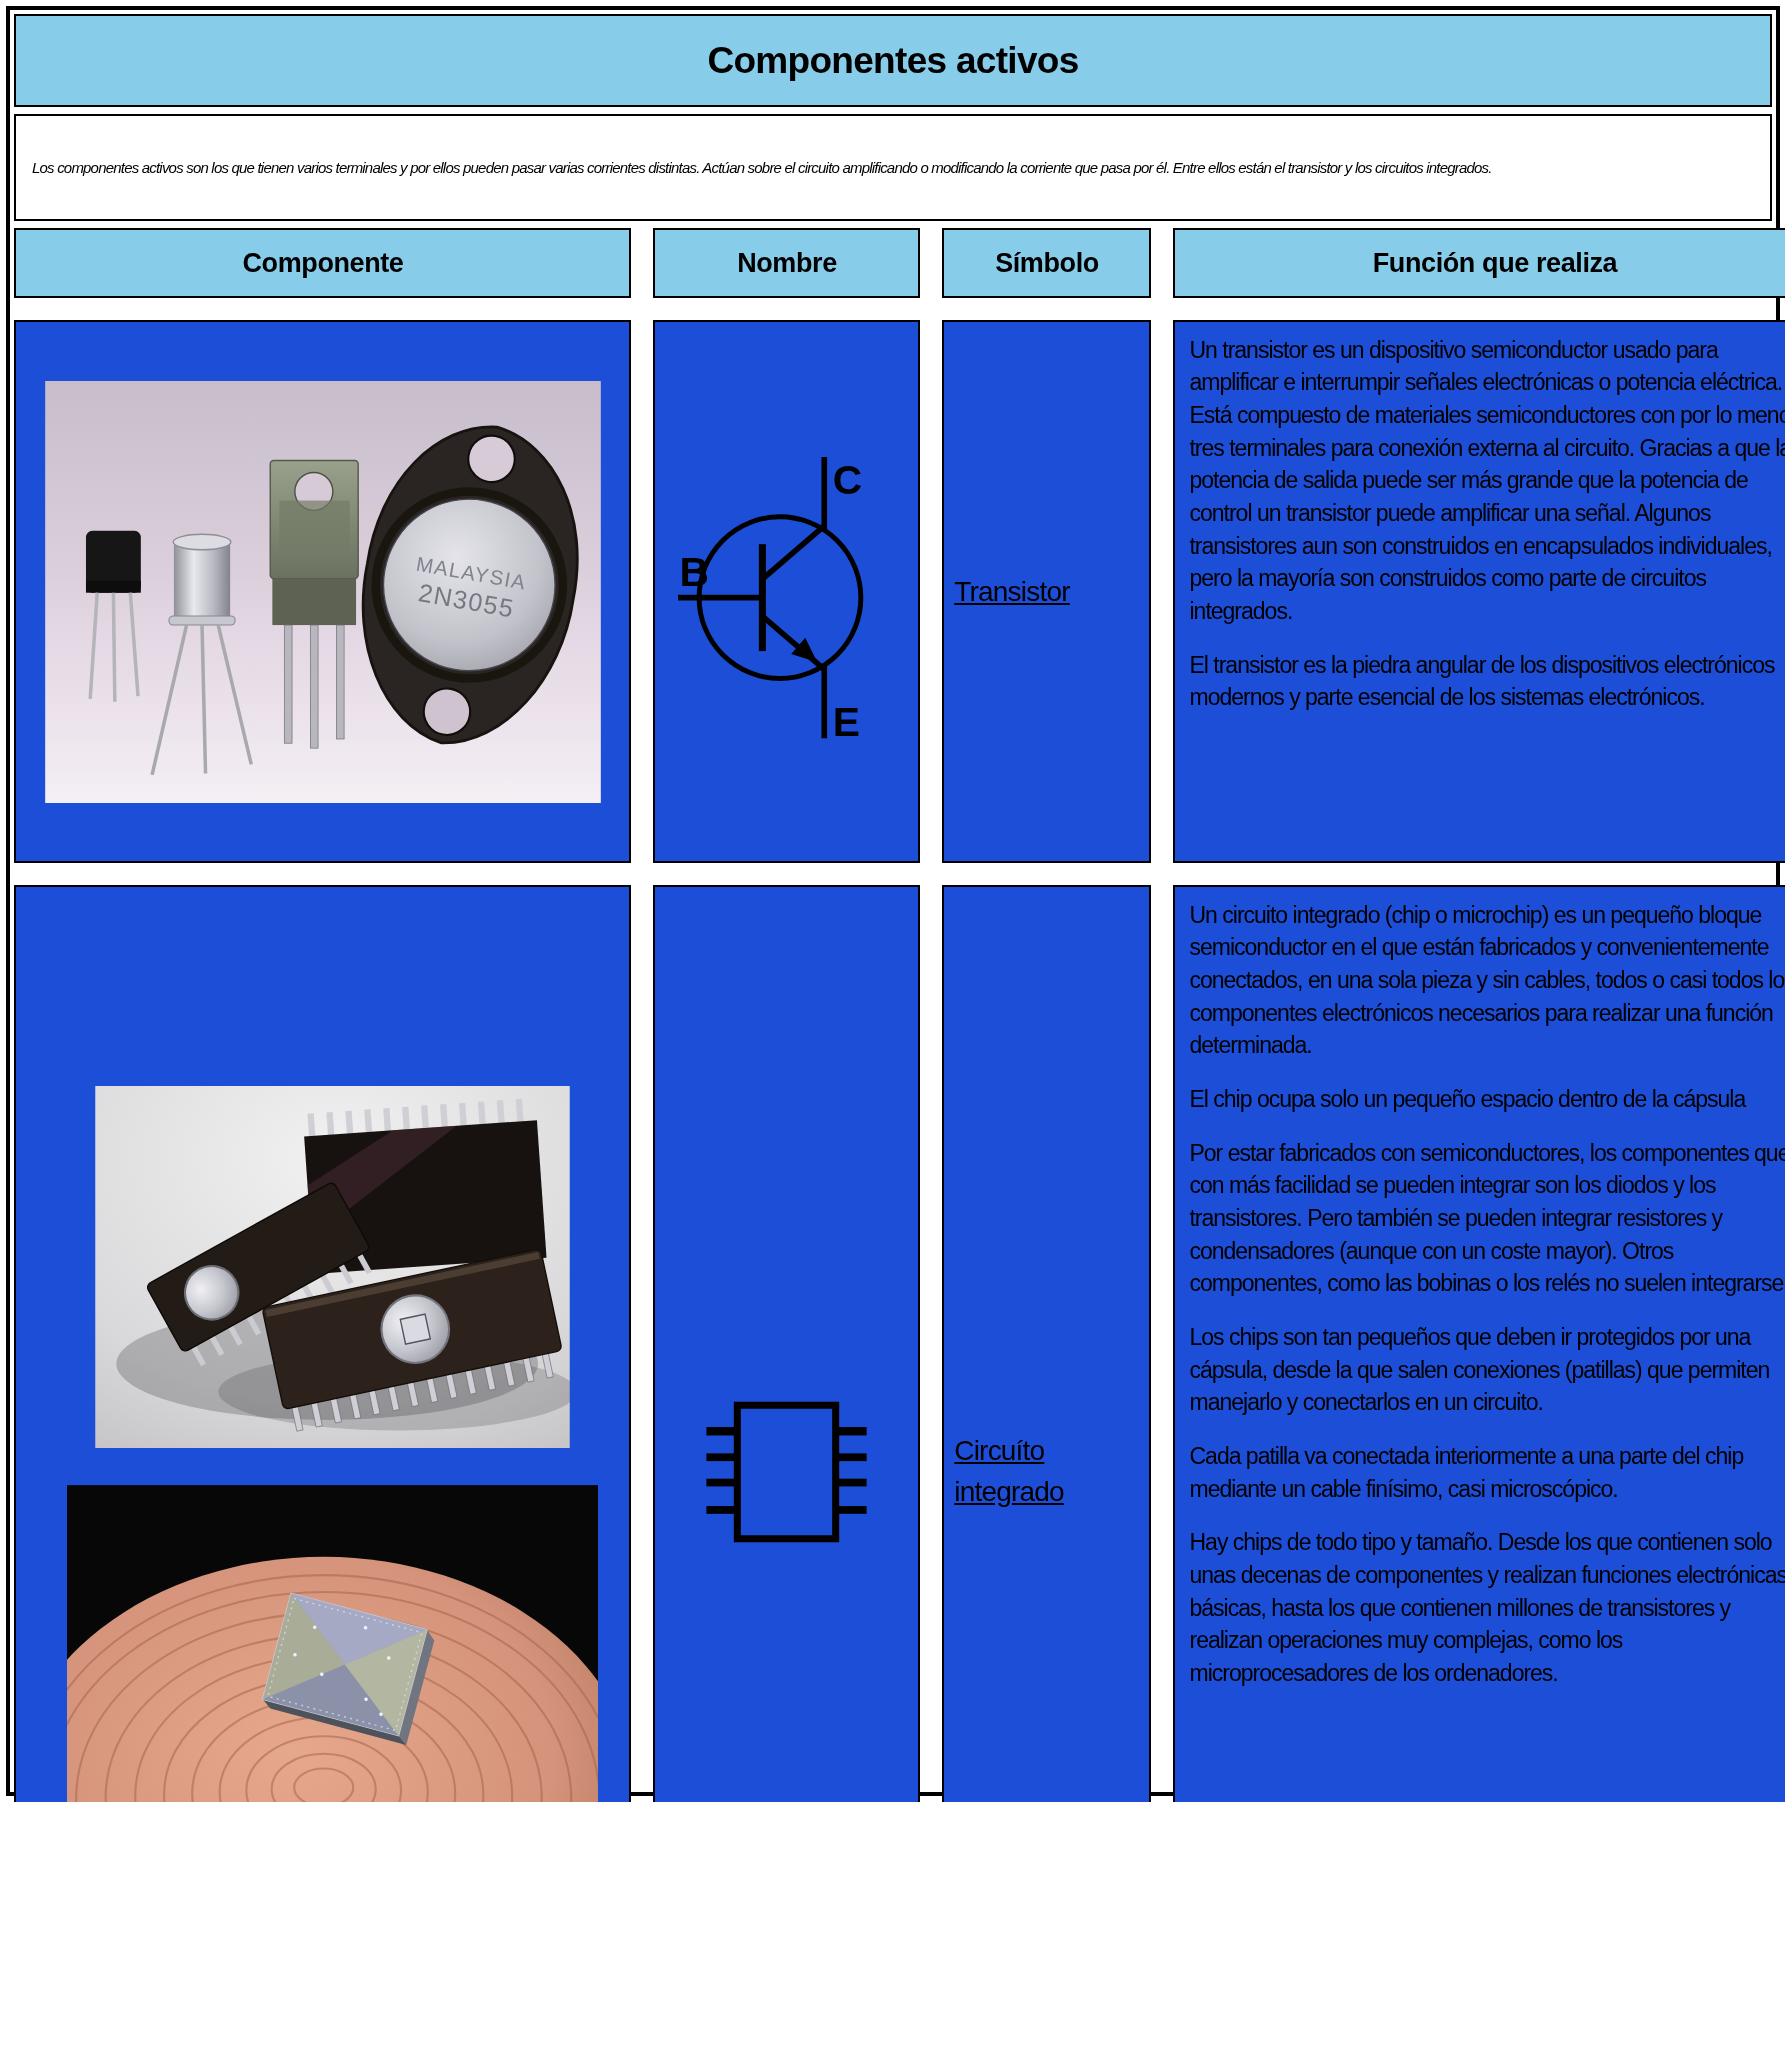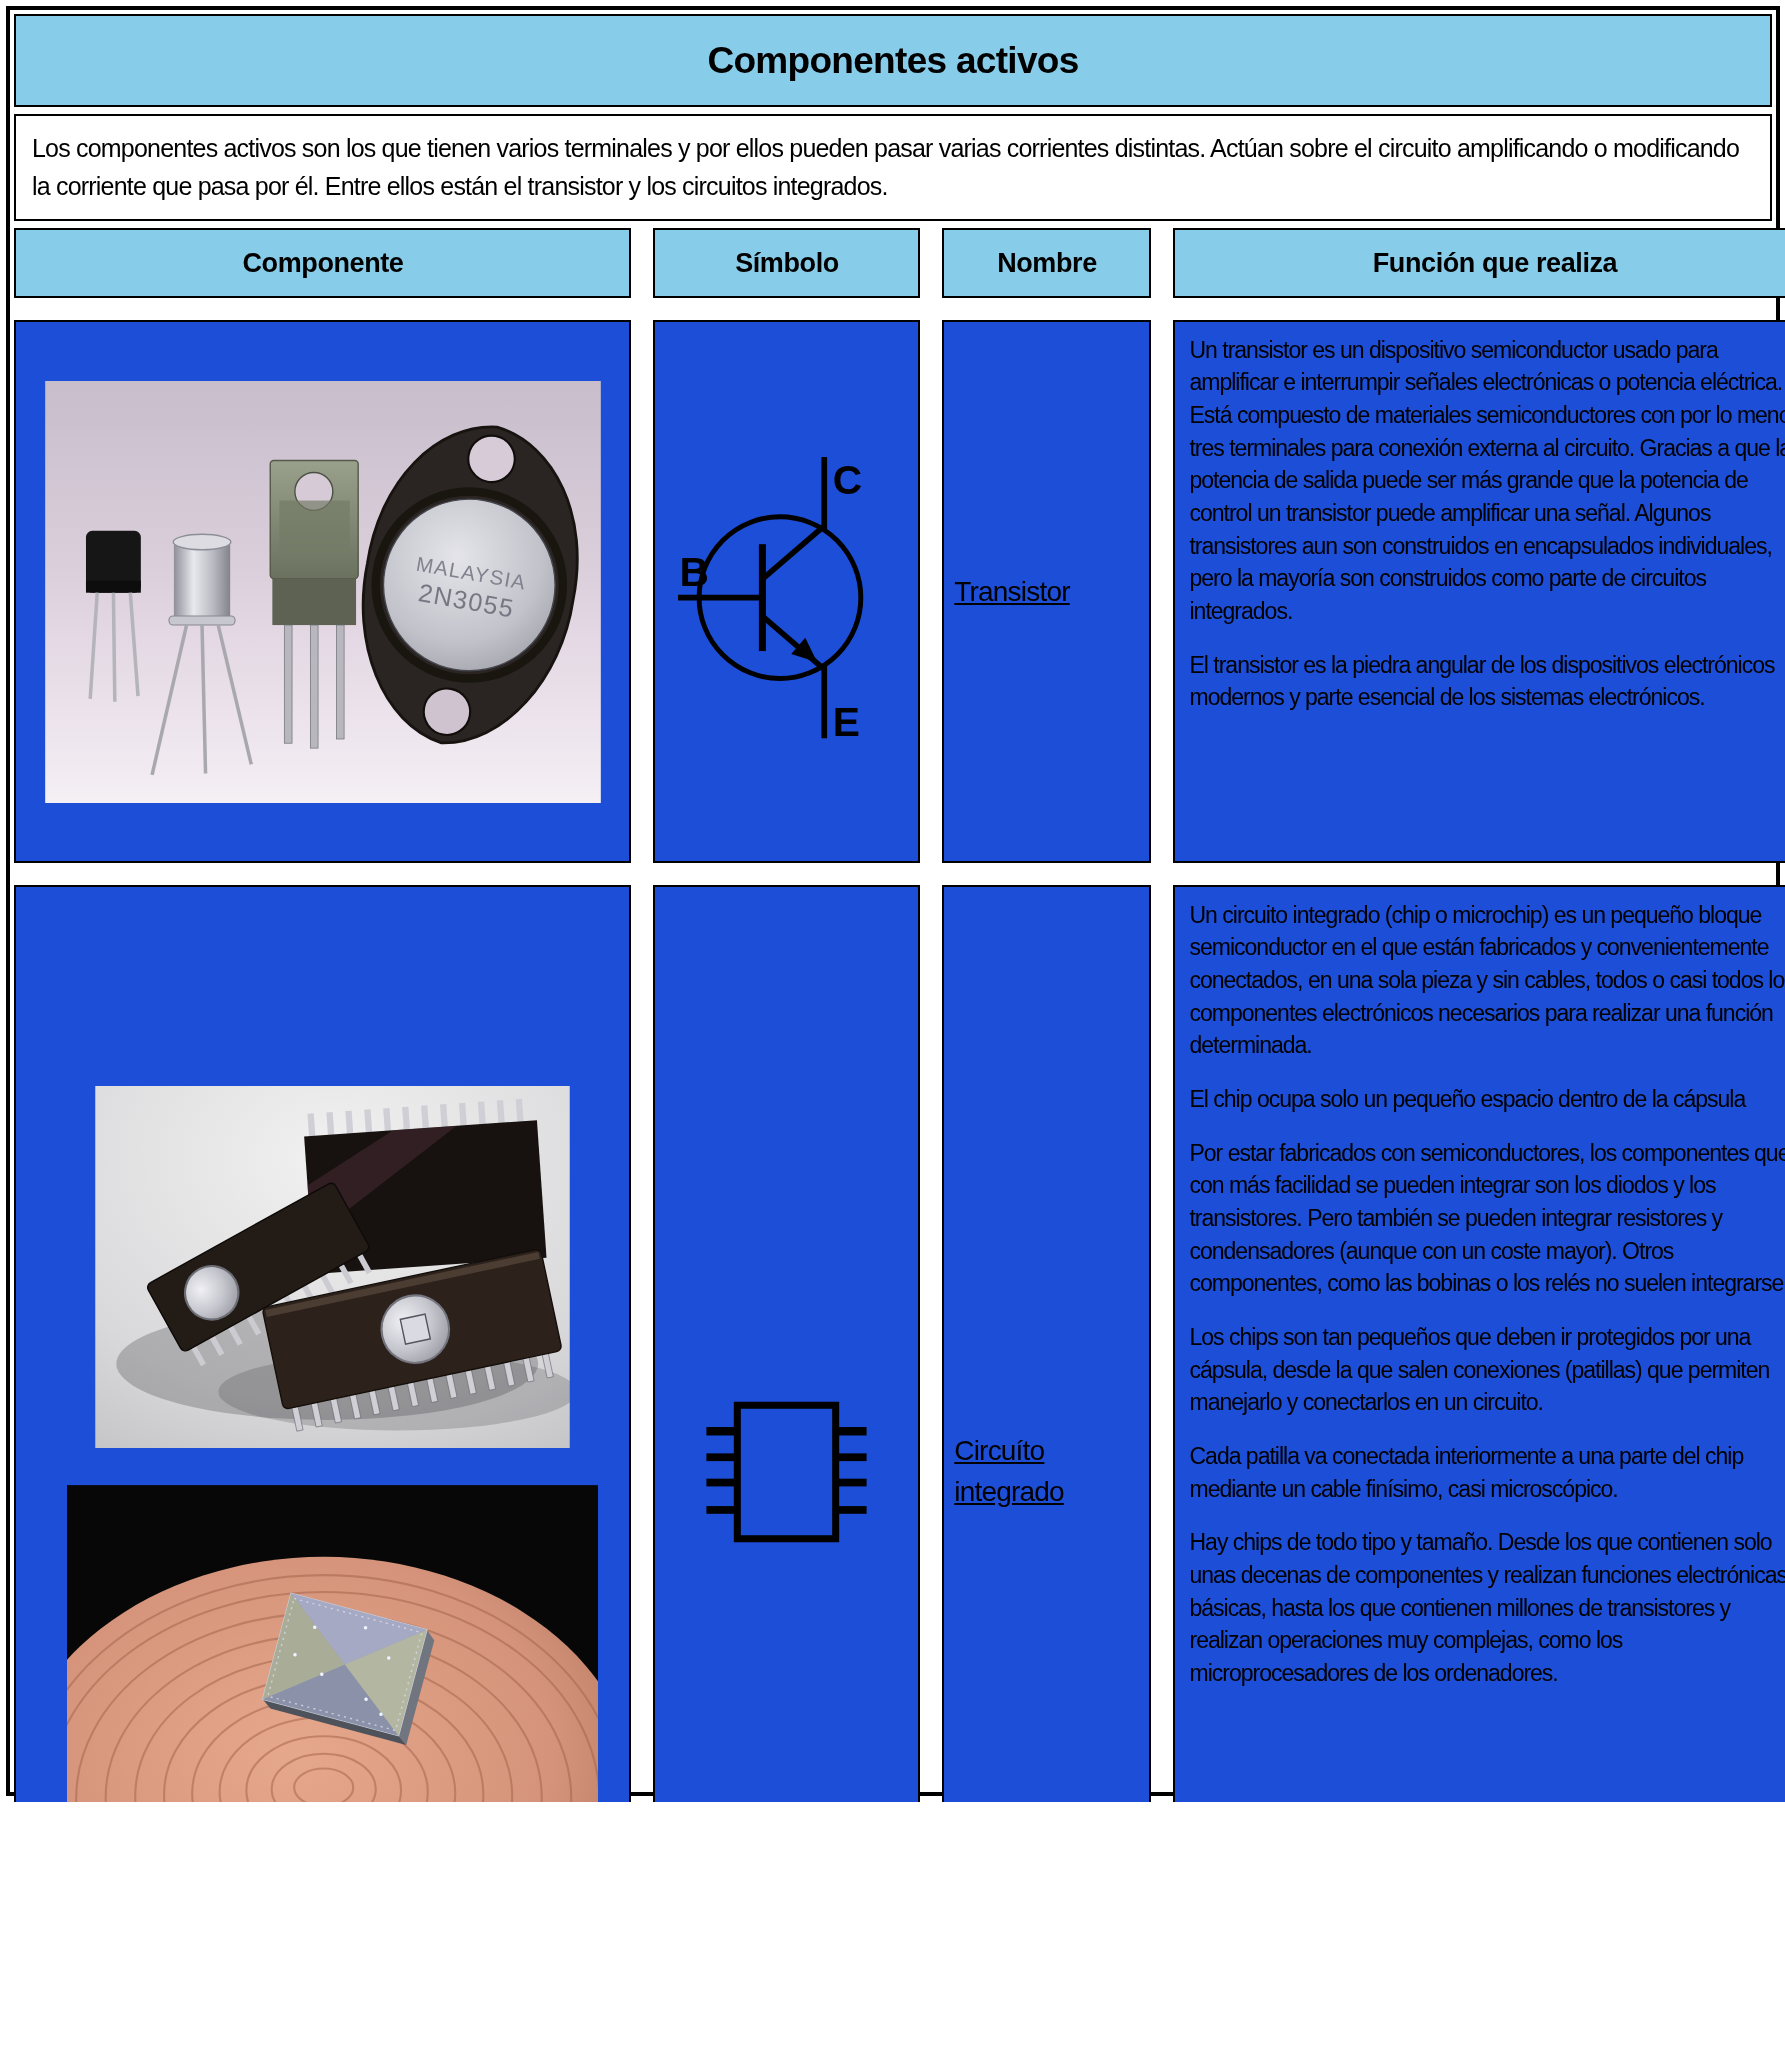--- a/index.html
+++ b/index.html
@@ -30,21 +30,21 @@
   }
 
   .introbox {
     height:107px; flex:0 0 107px;
     border:2.8px solid #000;
     background:#fff;
     display:flex; align-items:center;
     padding:7px 15.5px;
   }
   .introbox p {
-    font-size:25px; line-height:1.5; letter-spacing:-0.8px;
+    font-size:15px; line-height:1.5; letter-spacing:-0.8px;font-style:italic;
   }
 
   .grid {
     display:grid;
     grid-template-columns:617px 267px 209px 643px;
     grid-template-rows:70px 543px 1173px;
     gap:22px;
   }
   .cell {
     border:2.8px solid #000;
@@ -91,22 +91,22 @@
       <span class="t">Componentes activos</span>
     </div>
 
     <div class="introbox">
       <p>Los componentes activos son los que tienen varios terminales y por ellos pueden pasar varias corrientes distintas. Actúan sobre el circuito amplificando o modificando la corriente que pasa por él. Entre ellos están el transistor y los circuitos integrados.</p>
     </div>
 
     <div class="grid">
 
       <div class="cell hcell">Componente</div>
+      <div class="cell hcell">Nombre</div>
       <div class="cell hcell">Símbolo</div>
-      <div class="cell hcell">Nombre</div>
       <div class="cell hcell">Función que realiza</div>
 
       <div class="cell photocell">
         <svg width="556" height="422" viewBox="0 0 790 600">
           <defs>
             <linearGradient id="pbg" x1="0" y1="0" x2="0" y2="1">
               <stop offset="0" stop-color="#c7bdcb"></stop>
                 <stop offset="0.45" stop-color="#dccfdc"></stop>
               <stop offset="0.8" stop-color="#ece3ec"></stop>
                 <stop offset="1" stop-color="#f4f0f4"></stop>

